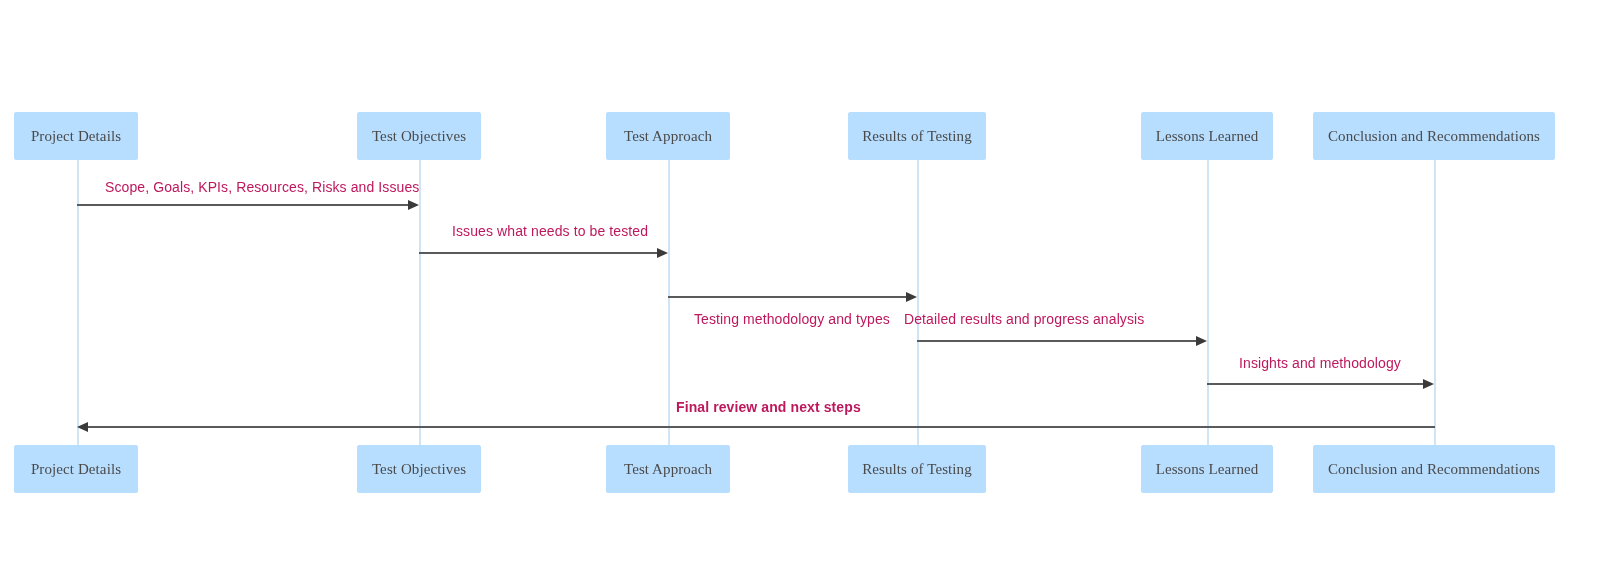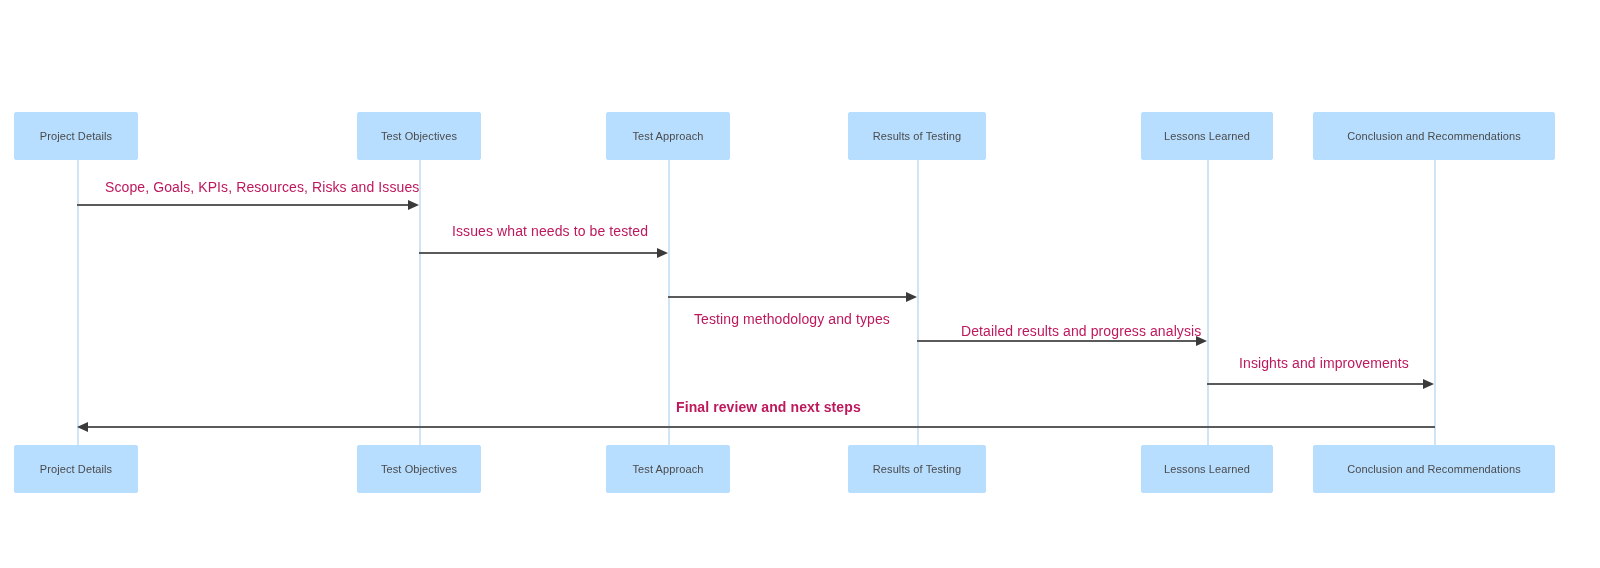--- a/index.html
+++ b/index.html
@@ -20,22 +20,22 @@
   .participant-box {
     position: absolute;
     box-sizing: border-box;
     background: #b8deff;
     border: 1px solid #b8deff;
     border-radius: 2px;
     display: flex;
     align-items: center;
     justify-content: center;
     color: #4a4a4a;
-    font-size: 11px;
-    font-family: Liberation Sans, sans-serif;
+    font-size: 15px;
+    font-family: Liberation Serif, serif;
     white-space: nowrap;
     letter-spacing: 0.1px;
     user-select: none;
   }
   .lifeline {
     position: absolute;
     width: 2px;
     background: #cfe4f5;
   }
   .message {
@@ -92,25 +92,25 @@
   <div class="message" style="left:419px;top:252px;width:238px;"></div>
   <div class="arrowhead right" style="left:657px;top:248px;"></div>
   <div class="message-label" style="left:452px;top:223px;">Issues what needs to be tested</div>
 
   <div class="message" style="left:668px;top:296px;width:238px;"></div>
   <div class="arrowhead right" style="left:906px;top:292px;"></div>
   <div class="message-label" style="left:694px;top:267px;margin-top:44px;">Testing methodology and types</div>
 
   <div class="message" style="left:917px;top:340px;width:279px;"></div>
   <div class="arrowhead right" style="left:1196px;top:336px;"></div>
-  <div class="message-label" style="left:961px;top:311px;margin-top:12px;">Detailed results and progress analysis</div>
+  <div class="message-label" style="left:904px;top:311px;">Detailed results and progress analysis</div>
 
   <div class="message" style="left:1207px;top:383px;width:216px;"></div>
   <div class="arrowhead right" style="left:1423px;top:379px;"></div>
-  <div class="message-label" style="left:1239px;top:355px;">Insights and improvements</div>
+  <div class="message-label" style="left:1239px;top:355px;">Insights and methodology</div>
 
   <div class="message" style="left:88px;top:426px;width:1347px;"></div>
   <div class="arrowhead left" style="left:77px;top:422px;"></div>
   <div class="message-label" style="left:676px;top:399px;font-weight:bold;">Final review and next steps</div>
 
   <div class="participant-box" style="left:14px;top:445px;width:124px;height:48px;">Project Details</div>
   <div class="participant-box" style="left:357px;top:445px;width:124px;height:48px;">Test Objectives</div>
   <div class="participant-box" style="left:606px;top:445px;width:124px;height:48px;">Test Approach</div>
   <div class="participant-box" style="left:848px;top:445px;width:138px;height:48px;">Results of Testing</div>
   <div class="participant-box" style="left:1141px;top:445px;width:132px;height:48px;">Lessons Learned</div>

